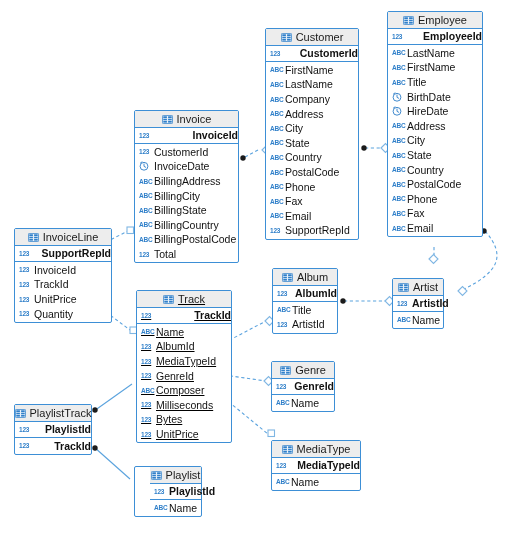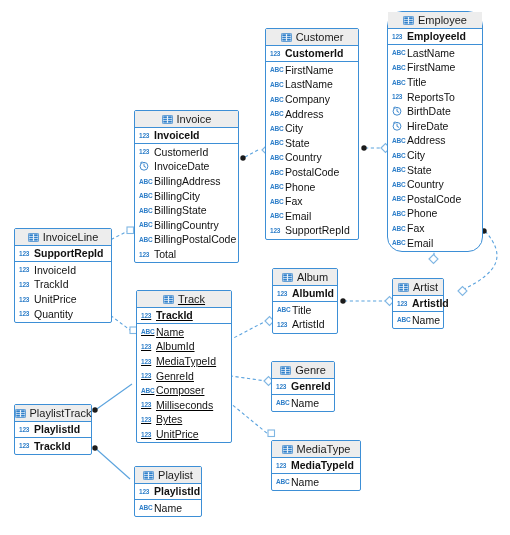--- a/index.html
+++ b/index.html
@@ -57,21 +57,21 @@
   .field {
     display: flex;
     align-items: center;
     height: 14.6px;
     padding-left: 4px;
     font-size: 10.5px;
     color: #111111;
     box-sizing: border-box;
     white-space: nowrap;
   }
-  .field.pk { font-weight: bold; }
+  .field.pk { font-weight: bold; text-align: right; }
   .ftype {
     flex: none;
     width: 15px;
     font-size: 6.5px;
     font-weight: bold;
     color: #2f7fc9;
     letter-spacing: -0.2px;
     display: inline-flex;
     align-items: center;
     justify-content: flex-start;
@@ -218,21 +218,21 @@
           <div class="field">
             <span class="ftype">ABC</span>
             <span class="fname">Email</span>
           </div>
           <div class="field">
             <span class="ftype">123</span>
             <span class="fname">SupportRepId</span>
           </div>
         </div>
       </div>
-      <div class="entity" style="left: 387px; top: 11px; width: 96px; border-radius: 15px;">
+      <div class="entity" style="left: 387px; top: 11px; width: 96px;">
         <div class="ent-header">
           <span class="tbl-icon">
             <svg viewBox="0 0 11 9" width="11" height="9">
               <rect x="0.4" y="0.4" width="10.2" height="8.2" rx="1" fill="#e8f1fa" stroke="#2f7fc9" stroke-width="0.8"></rect>
               <rect x="1.3" y="1.3" width="3.6" height="1.7" fill="#2f7fc9"></rect>
               <rect x="6.1" y="1.3" width="3.6" height="1.7" fill="#2f7fc9"></rect>
               <rect x="1.3" y="3.7" width="3.6" height="1.6" fill="#2f7fc9"></rect>
               <rect x="6.1" y="3.7" width="3.6" height="1.6" fill="#2f7fc9"></rect>
               <rect x="1.3" y="6.0" width="3.6" height="1.6" fill="#2f7fc9"></rect>
               <rect x="6.1" y="6.0" width="3.6" height="1.6" fill="#2f7fc9"></rect>
@@ -251,24 +251,20 @@
             <span class="ftype">ABC</span>
             <span class="fname">LastName</span>
           </div>
           <div class="field">
             <span class="ftype">ABC</span>
             <span class="fname">FirstName</span>
           </div>
           <div class="field">
             <span class="ftype">ABC</span>
             <span class="fname">Title</span>
-          </div>
-          <div class="field">
-            <span class="ftype">123</span>
-            <span class="fname">ReportsTo</span>
           </div>
           <div class="field">
             <span class="ftype clock">
               <svg viewBox="0 0 11 11" width="10" height="10">
                 <circle cx="5.5" cy="5.8" r="4.3" fill="none" stroke="#2f7fc9" stroke-width="1"></circle>
                 <path d="M 5.5 3.3 L 5.5 5.9 L 7.4 6.9" fill="none" stroke="#2f7fc9" stroke-width="1" stroke-linecap="round"></path>
                 <path d="M 1.6 2.2 L 3.3 1.0" fill="none" stroke="#2f7fc9" stroke-width="1" stroke-linecap="round"></path>
               </svg>
             </span>
             <span class="fname">BirthDate</span>
@@ -612,21 +608,21 @@
             <span class="fname">PlaylistId</span>
           </div>
         </div>
         <div class="field-list">
           <div class="field pk">
             <span class="ftype">123</span>
             <span class="fname">TrackId</span>
           </div>
         </div>
       </div>
-      <div class="entity" style="left: 134px; top: 466px; width: 68px;">
+      <div class="entity" style="left: 134px; top: 466px; width: 68px; padding-left: 15px;">
         <div class="ent-header">
           <span class="tbl-icon">
             <svg viewBox="0 0 11 9" width="11" height="9">
               <rect x="0.4" y="0.4" width="10.2" height="8.2" rx="1" fill="#e8f1fa" stroke="#2f7fc9" stroke-width="0.8"></rect>
               <rect x="1.3" y="1.3" width="3.6" height="1.7" fill="#2f7fc9"></rect>
               <rect x="6.1" y="1.3" width="3.6" height="1.7" fill="#2f7fc9"></rect>
               <rect x="1.3" y="3.7" width="3.6" height="1.6" fill="#2f7fc9"></rect>
               <rect x="6.1" y="3.7" width="3.6" height="1.6" fill="#2f7fc9"></rect>
               <rect x="1.3" y="6.0" width="3.6" height="1.6" fill="#2f7fc9"></rect>
               <rect x="6.1" y="6.0" width="3.6" height="1.6" fill="#2f7fc9"></rect>

